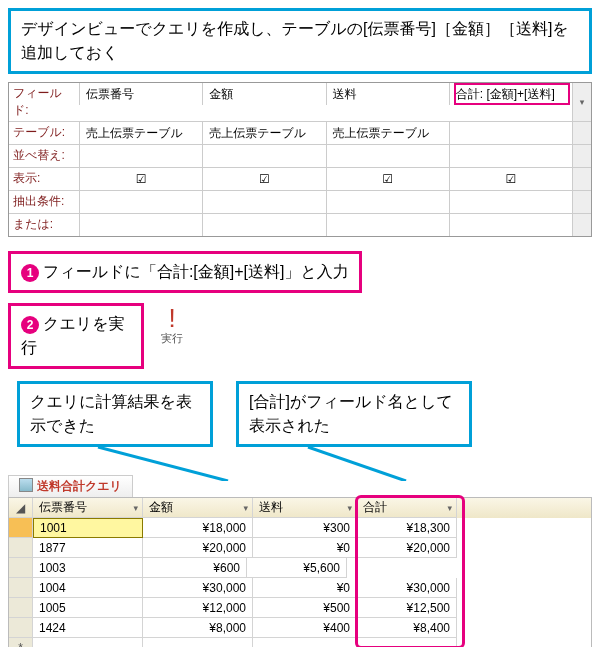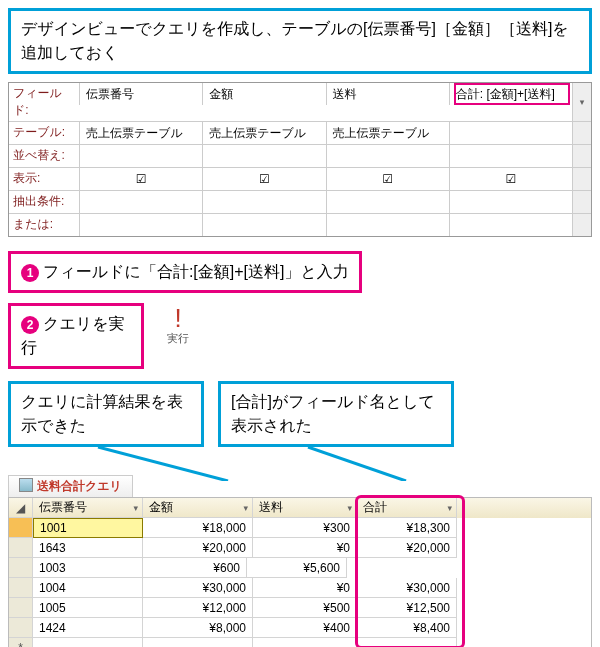--- a/index.html
+++ b/index.html
@@ -8,24 +8,24 @@
 .circ{display:inline-block;width:18px;height:18px;border-radius:50%;background:#e6007e;color:#fff;font-size:12px;font-weight:bold;text-align:center;line-height:18px;margin-right:4px;vertical-align:middle}
 .design-grid{border:1px solid #999;margin:6px 0 14px;font-size:12px}
 .dg-row{display:flex;border-bottom:1px solid #ccc}
 .dg-row:last-child{border-bottom:none}
 .dg-lbl{width:62px;text-align:left;padding:2px 4px;color:#7f1d1d;flex:0 0 62px}
 .dg-cell{flex:1;padding:2px 6px;border-left:1px solid #ccc;min-height:18px;height:18px;display:flex;align-items:center;white-space:nowrap}
 .dg-cell.cb{justify-content:center}
 .dg-drop{width:18px;flex:0 0 18px;border-left:1px solid #ccc;background:#eee;display:flex;align-items:center;justify-content:center;font-size:9px;color:#666}
 .dg-red{position:relative}
 .dg-red::after{content:"";position:absolute;left:4px;right:2px;top:0px;bottom:0px;border:2px solid #e6007e}
-.step2-row{display:flex;align-items:flex-start;gap:14px;margin:10px 0}
+.step2-row{display:flex;align-items:flex-start;gap:8px;margin:10px 0}
 .exec-btn{width:40px;text-align:center;font-size:11px;color:#555;padding-top:2px}
 .exec-icon{font-size:26px;color:#c0392b;line-height:1}
-.lower-callouts{display:flex;gap:14px;margin:12px 0 0}
+.lower-callouts{display:flex;gap:23px;margin:12px 9px 0}
 .connectors{position:relative;height:30px;margin-bottom:-2px}
 .query-tab{display:inline-flex;border:1px solid #ccc;border-bottom:none;font-size:12px;padding:2px 10px;background:linear-gradient(#fff,#eee)}
 .qtab-icon{width:12px;height:12px;border:1px solid #888;margin-right:4px;background:linear-gradient(#bde,#8bc)}
 .qtab-txt{color:#c0392b;font-weight:bold}
 .ds{border:1px solid #bbb;font-size:12px;background:#fff}
 .ds-hdr,.ds-r{display:flex}
 .ds-hdr>div,.ds-r>div{border-right:1px solid #d4d4d4;border-bottom:1px solid #d4d4d4;padding:2px 6px;box-sizing:border-box;height:20px;display:flex;align-items:center}
 .ds-hdr{background:linear-gradient(#faf6e6,#efe7c8)}
 .c0{width:24px;justify-content:center;background:#ece9d8;color:#555}
 .ds-hdr .c0{background:transparent}
@@ -155,21 +155,21 @@
   </div>
   <div class="ds-r sel">
     <div class="c0"></div>
     <div class="c1 hl-cell" style="justify-content:flex-start">1001</div>
     <div class="c2">¥18,000</div>
     <div class="c3">¥300</div>
     <div class="c4">¥18,300</div>
   </div>
   <div class="ds-r">
     <div class="c0"></div>
-    <div class="c1" style="justify-content:flex-start">1643</div>
+    <div class="c1" style="justify-content:flex-start">1877</div>
     <div class="c2">¥20,000</div>
     <div class="c3">¥0</div>
     <div class="c4">¥20,000</div>
   </div>
   <div class="ds-r">
     <div class="c0"></div>
     <div class="c1" style="justify-content:flex-start">1003</div>
     <div class="c3">¥600</div>
     <div class="c4">¥5,600</div>
   </div>

